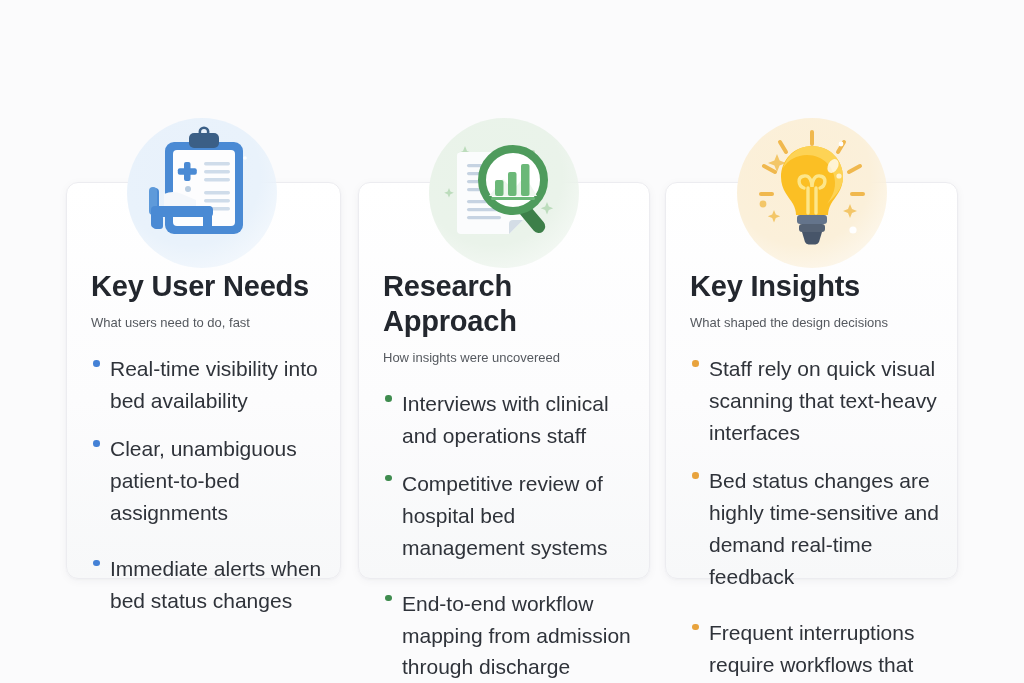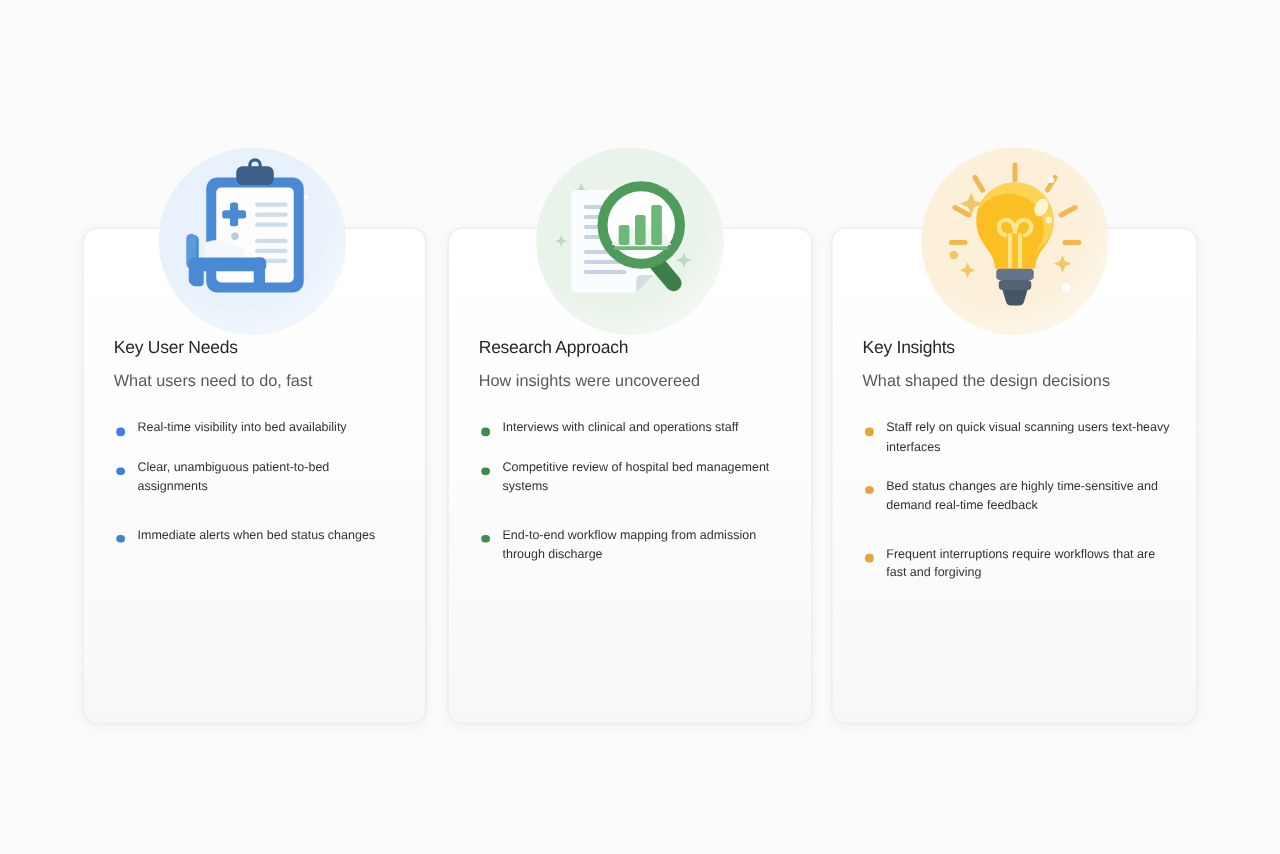--- a/index.html
+++ b/index.html
@@ -20,38 +20,38 @@
     border-radius: 12px;
     box-shadow: 0 2px 10px rgba(40,50,70,0.045), 0 1px 2px rgba(40,50,70,0.03);
   }
   .card-1 { left: 66px;  width: 275px; }
   .card-2 { left: 358px; width: 292px; }
   .card-3 { left: 665px; width: 293px; }
 
   .card-body { position: absolute; left: 24px; right: 18px; top: 86px; }
 
   .card-title {
-    font-size: 14px;
-    font-weight: 400;
+    font-size: 29px;
+    font-weight: 700;
     color: #23272e;
     letter-spacing: -0.2px;
     line-height: 1.2;
   }
   .card-subtitle {
     margin-top: 10px;
     font-size: 13px;
     color: #55595f;
     line-height: 1.35;
   }
   .bullets { margin-top: 22px; list-style: none; }
   .bullets li {
     position: relative;
     padding-left: 19px;
     margin-bottom: 16px;
-    font-size: 10px;
+    font-size: 21px;
     line-height: 1.52;
     color: #2f333a;
   }
   .bullets li:last-child { margin-bottom: 0; margin-top: 24px; }
   .bullets li::before {
     content: "";
     position: absolute;
     left: 2px; top: 7px;
     width: 6.5px; height: 6.5px;
     border-radius: 50%;
@@ -107,21 +107,21 @@
         <li>End-to-end workflow mapping from admission through discharge</li>
       </ul>
     </div>
   </div>
 
   <div class="card card-3 c3">
     <div class="card-body">
       <div class="card-title">Key Insights</div>
       <div class="card-subtitle">What shaped the design decisions</div>
       <ul class="bullets">
-        <li>Staff rely on quick visual scanning users text-heavy interfaces</li>
+        <li>Staff rely on quick visual scanning that text-heavy interfaces</li>
         <li>Bed status changes are highly time-sensitive and demand real-time feedback</li>
         <li>Frequent interruptions require workflows that are fast and forgiving</li>
       </ul>
     </div>
   </div>
 
   <div class="icon-wrap icon-1">
     <div class="halo halo-blue"></div>
     <svg class="icon-svg" viewBox="0 0 150 150">
       <circle cx="40" cy="32" r="1.6" fill="#ffffff"></circle>

